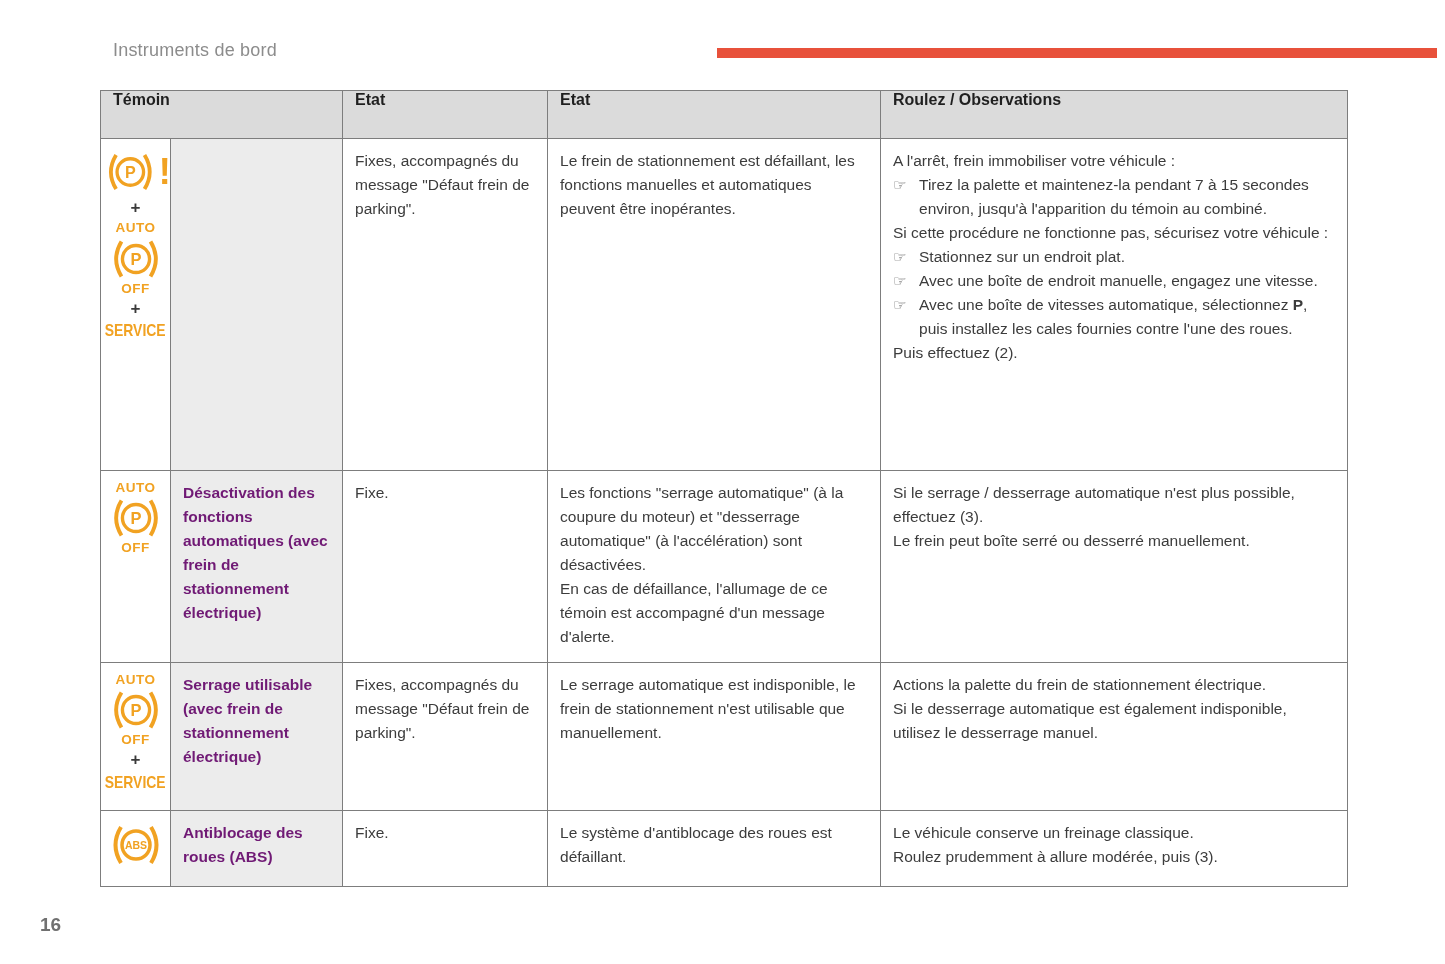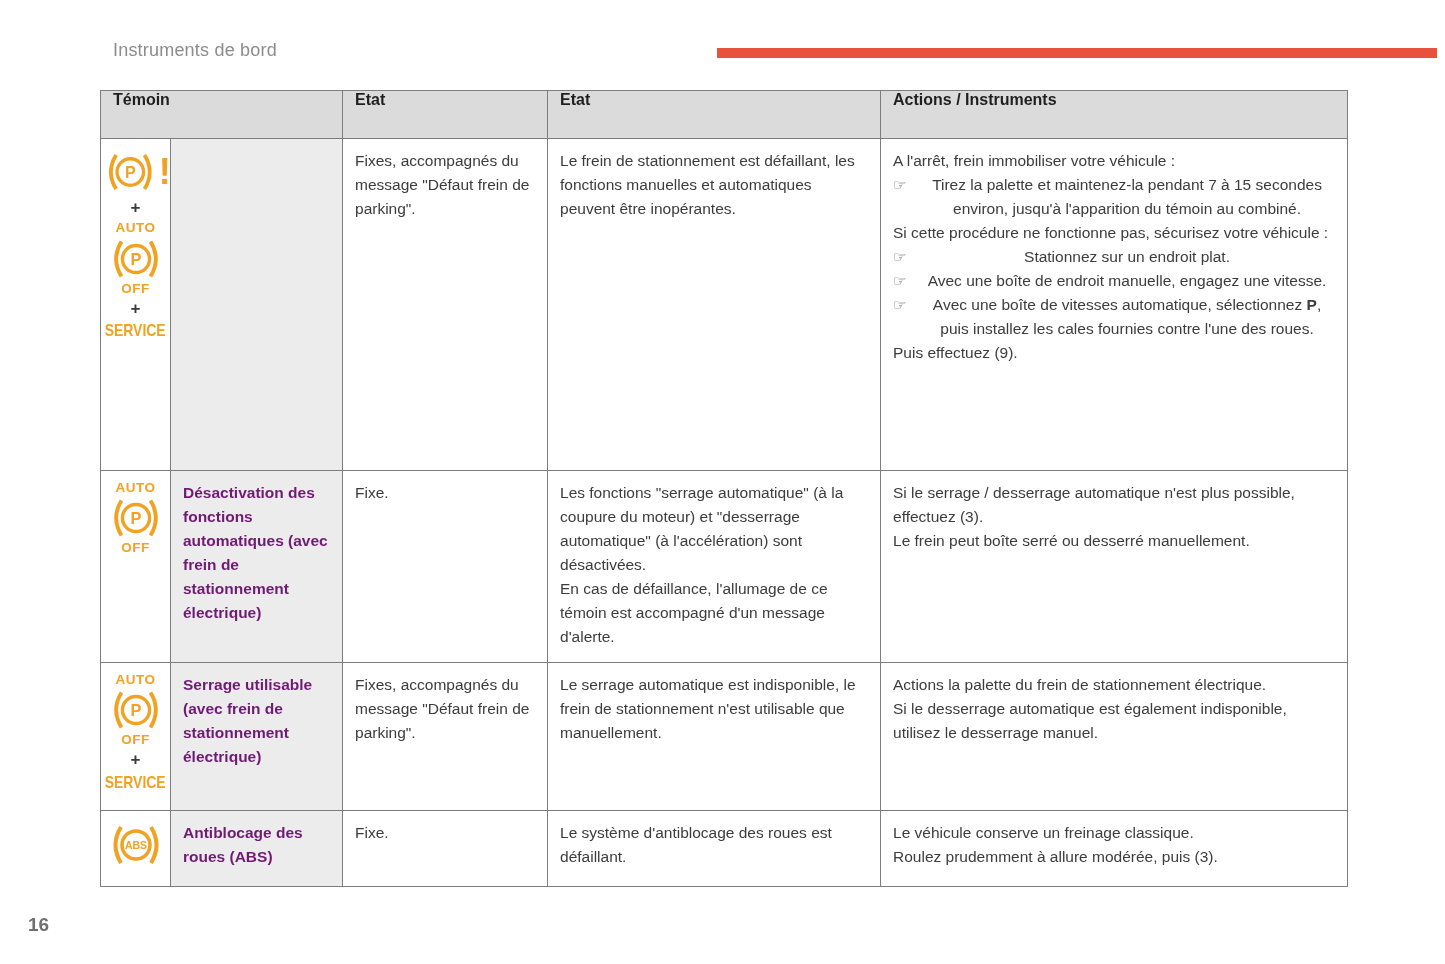--- a/index.html
+++ b/index.html
@@ -4,21 +4,21 @@
 <style>
   * { margin:0; padding:0; box-sizing:border-box; }
   html,body { width:1445px; height:964px; background:#ffffff; overflow:hidden;
               font-family:"Liberation Sans", sans-serif; }
   .page { position:relative; width:1445px; height:844px; background:#fff; }
 
   .doc-title { position:absolute; left:113px; top:40px; font-size:18px;
                color:#8c8c8c; letter-spacing:.2px; }
   .accent-bar { position:absolute; left:717px; top:48px; width:720px; height:10px;
                 background:#E8513B; }
-  .page-number { position:absolute; left:28px; top:914px; font-size:19px;
+  .page-number { position:absolute; left:40px; top:914px; font-size:19px;
                  font-weight:bold; color:#707070; }
 
   table.warn { position:absolute; left:100px; top:90px; width:1247px;
                border-collapse:collapse; table-layout:fixed; }
   table.warn th, table.warn td { border:1px solid #7d7d7d; vertical-align:top; }
   thead tr { height:48px; }
   th { background:#dbdbdb; text-align:left; font-size:16px; font-weight:bold;
        color:#1f1f1f; padding:0 12px; vertical-align:middle; }
   tbody tr:nth-child(1){ height:332px; }
   tbody tr:nth-child(2){ height:192px; }
@@ -26,21 +26,21 @@
   tbody tr:nth-child(4){ height:76px; }
 
   td { padding:10px 12px; font-size:15.5px; line-height:1.55; color:#3c3c3c; }
   td.icon-cell { background:#ffffff; padding:10px 2px; text-align:center; }
   td.label-cell { background:#ececec; font-weight:bold; color:#701a75; }
 
   .cell p { margin:0; }
   .bullet { display:flex; }
   .bullet .hand { flex:0 0 26px; color:#5a5a5a; font-family:"DejaVu Sans", sans-serif;
                   font-size:15px; line-height:1.6; }
-  .bullet .btxt { flex:1;text-align:center; }
+  .bullet .btxt { flex:1; }
 
   .icon-stack { display:flex; flex-direction:column; align-items:center; }
   .icon-stack svg { display:block; }
   .o-label { color:#F1A222; font-weight:bold; font-size:13.5px; letter-spacing:.5px;
              line-height:1.05; }
   .service-label { color:#F1A222; font-weight:bold; font-size:17px; line-height:1.1;
                    display:inline-block; transform:scaleX(.82); letter-spacing:0; }
   .plus-sep { color:#3a3a3a; font-weight:bold; font-size:17px; line-height:1.2;
               margin:3px 0; }
 </style>
@@ -59,21 +59,21 @@
         <col style="width:172px">
         <col style="width:205px">
       <col style="width:333px">
         <col style="width:467px">
     </colgroup>
     <thead>
       <tr>
         <th colspan="2">Témoin</th>
         <th>Etat</th>
         <th>Etat</th>
-        <th>Actions / Instruments</th>
+        <th>Roulez / Observations</th>
       </tr>
     </thead>
     <tbody id="table-body">
         <tr>
           <td class="icon-cell">
        <div class="icon-stack">
          <svg width="72" height="46" viewBox="0 0 76 46">
                 <path d="M17 5 Q6 23 17 41" fill="none" stroke="#F1A222" stroke-width="4"></path>
                 <path d="M47 5 Q58 23 47 41" fill="none" stroke="#F1A222" stroke-width="4"></path>
                 <circle cx="32" cy="23" r="14" fill="none" stroke="#F1A222" stroke-width="3.5"></circle>
@@ -114,21 +114,21 @@
          <span class="btxt">Stationnez sur un endroit plat.</span>
        </div>
             <div class="bullet">
          <span class="hand">☞</span>
          <span class="btxt">Avec une boîte de endroit manuelle, engagez une vitesse.</span>
        </div>
             <div class="bullet">
          <span class="hand">☞</span>
          <span class="btxt">Avec une boîte de vitesses automatique, sélectionnez <b>P</b>, puis installez les cales fournies contre l'une des roues.</span>
        </div>
-            <p>Puis effectuez (9).</p>
+            <p>Puis effectuez (2).</p>
           </td>
         </tr>
         <tr>
           <td class="icon-cell">
        <div class="icon-stack">
          <div style="display:flex;flex-direction:column;align-items:center">
        <span class="o-label">AUTO</span>
        <svg width="62" height="46" viewBox="0 0 64 46">
                   <path d="M17 5 Q6 23 17 41" fill="none" stroke="#F1A222" stroke-width="4"></path>
                   <path d="M47 5 Q58 23 47 41" fill="none" stroke="#F1A222" stroke-width="4"></path>

